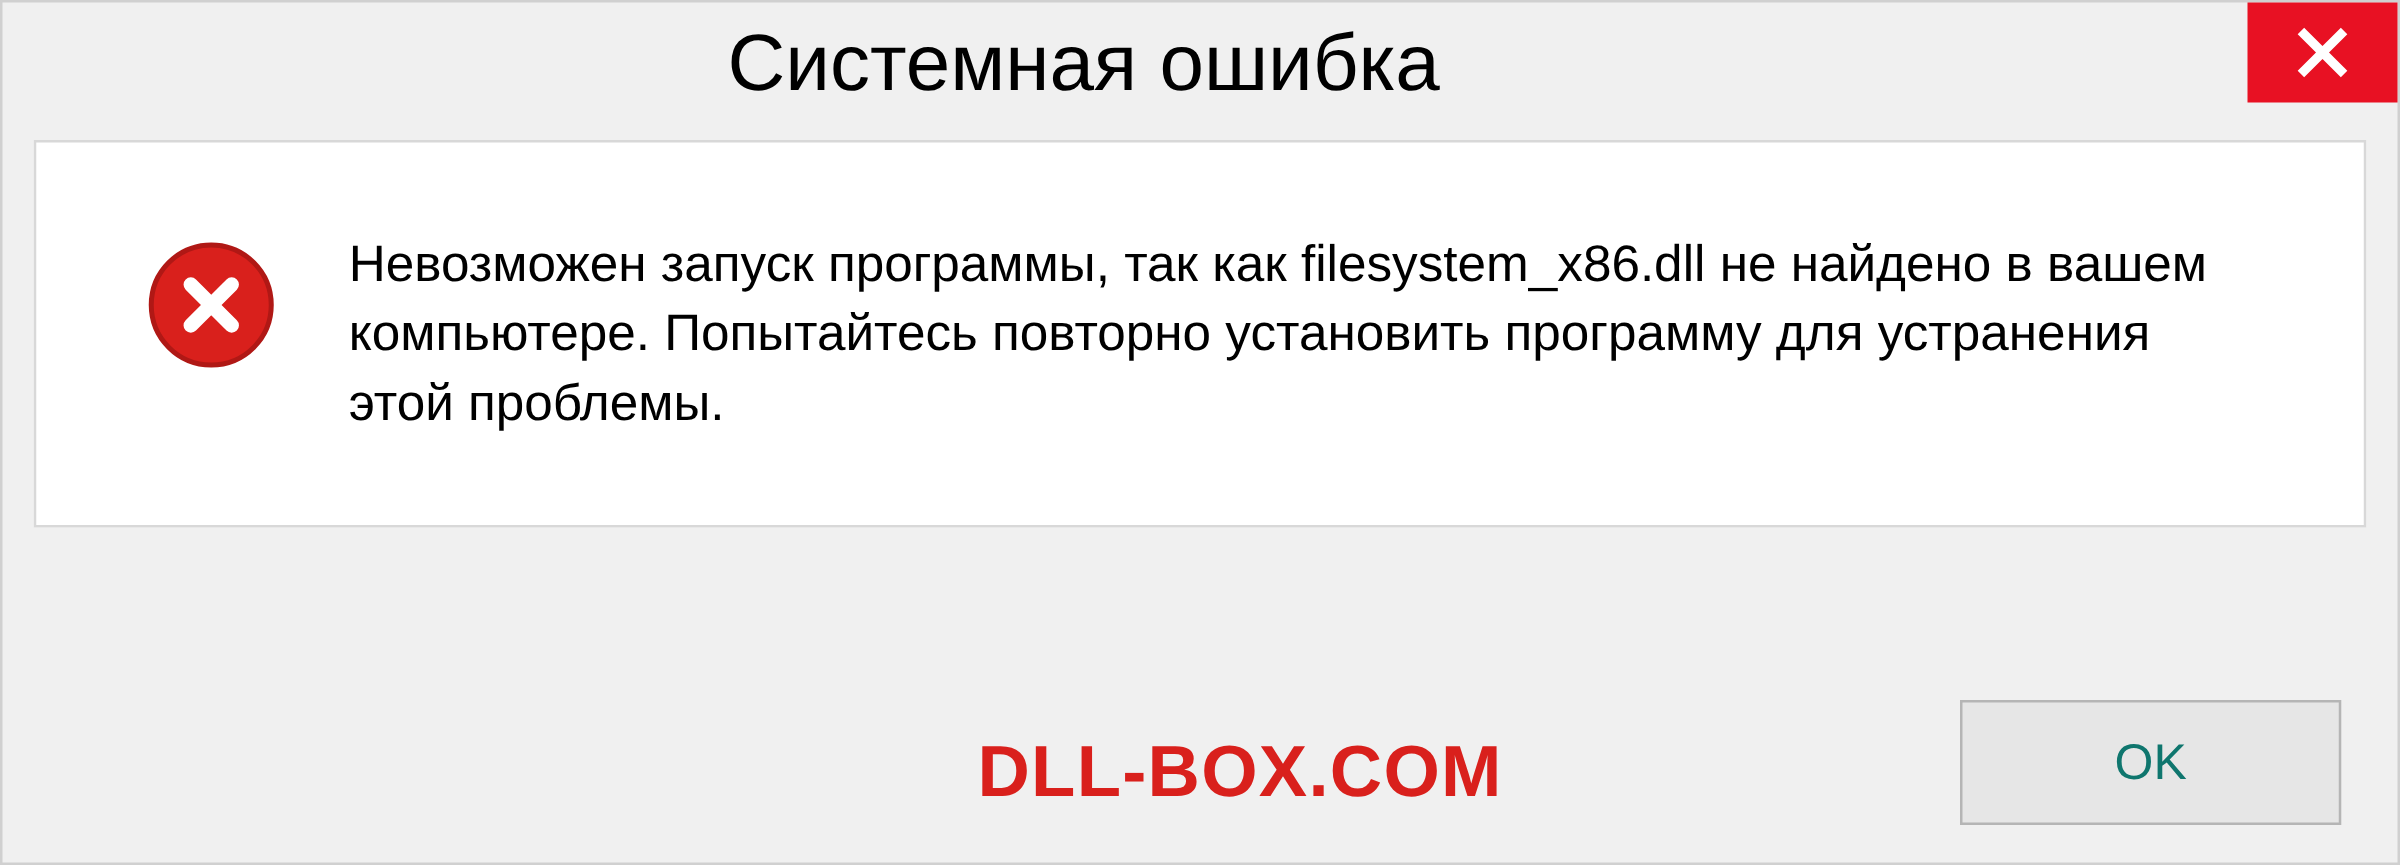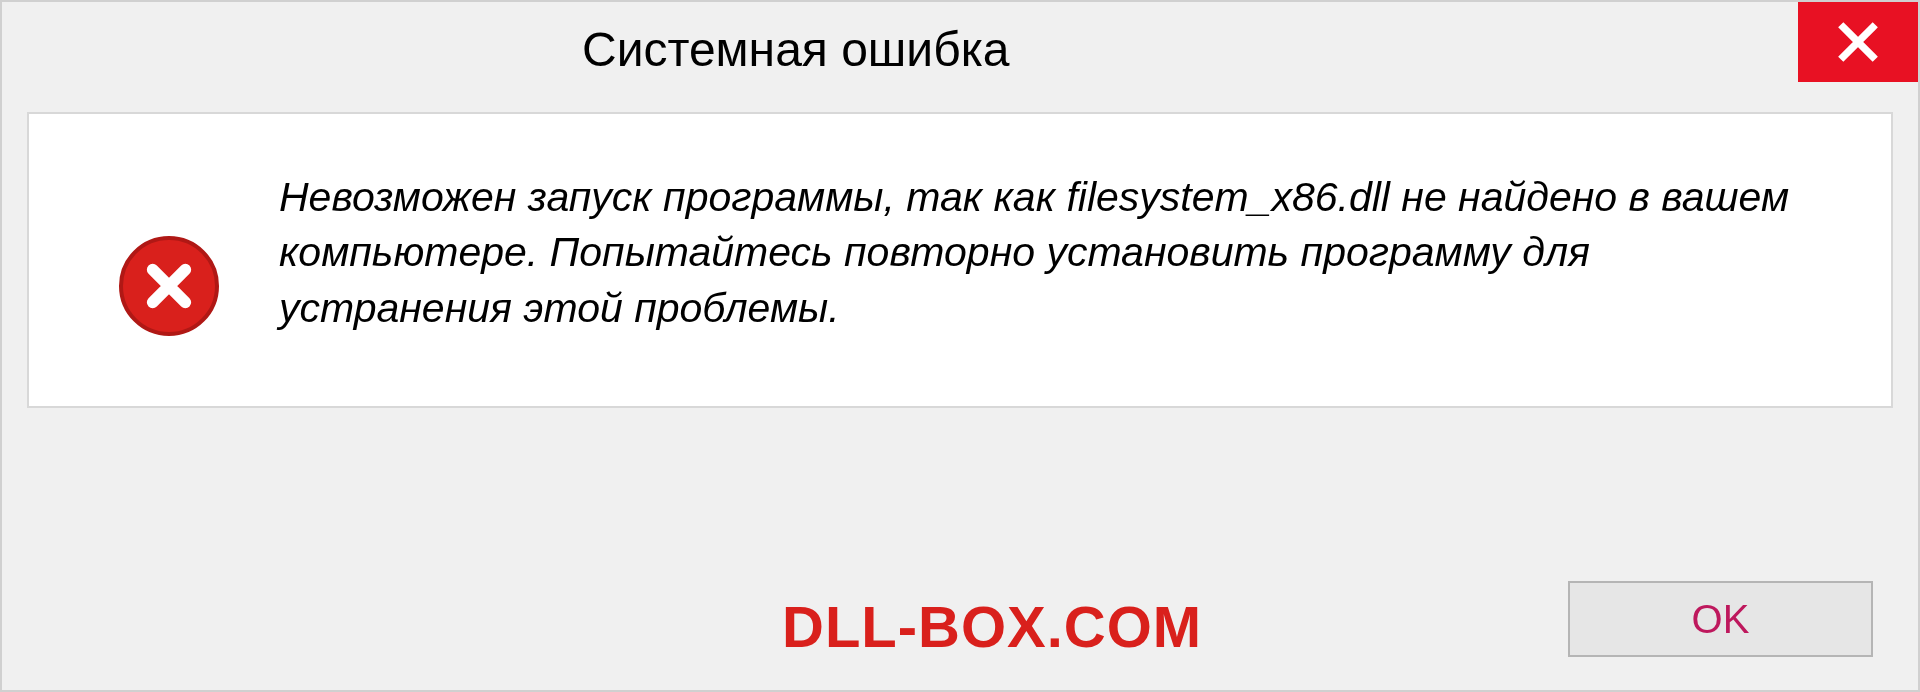--- a/index.html
+++ b/index.html
@@ -22,21 +22,21 @@
       position: relative;
     }
     .titlebar {
       height: 95px;
       display: flex;
       align-items: center;
       justify-content: space-between;
       padding-left: 0;
     }
     .title-text {
-      font-size: 48px;
+      font-size: 64px;
       font-weight: 400;
       color: #000000;
       padding-left: 580px;
     }
     .close-btn {
       width: 120px;
       height: 80px;
       background: #e81123;
       display: flex;
       align-items: center;
@@ -46,25 +46,24 @@
       margin-top: -15px;
     }
     .close-btn svg {
       width: 44px;
       height: 44px;
     }
     .content-panel {
       margin: 15px 25px 0 25px;
       background: #ffffff;
       border: 2px solid #d8d8d8;
-      padding: 56px 60px 70px 90px;
+      padding: 70px 60px 70px 90px;
       display: flex;
-      align-items: flex-end;
+      align-items: flex-start;
       gap: 60px;
-      font-style: italic;
     }
     .error-icon-circle {
       width: 100px;
       height: 100px;
       border-radius: 50%;
       background: #d9201c;
       display: flex;
       align-items: center;
       justify-content: center;
       flex-shrink: 0;
@@ -95,25 +94,25 @@
     .watermark {
       font-size: 58px;
       font-weight: 700;
       color: #d9201c;
       letter-spacing: 1px;
       font-family: Arial, sans-serif;
       margin-top: 15px;
     }
     .ok-button {
       width: 305px;
-      height: 76px;
+      height: 100px;
       background: #e6e6e6;
       border: 2px solid #b5b5b5;
       font-size: 40px;
-      color: #be185d;
+      color: #0f766e;
       display: flex;
       align-items: center;
       justify-content: center;
       cursor: pointer;
       font-family: "Segoe UI", Tahoma, Arial, sans-serif;
     }
   </style>
 </head>
 <body>
 

